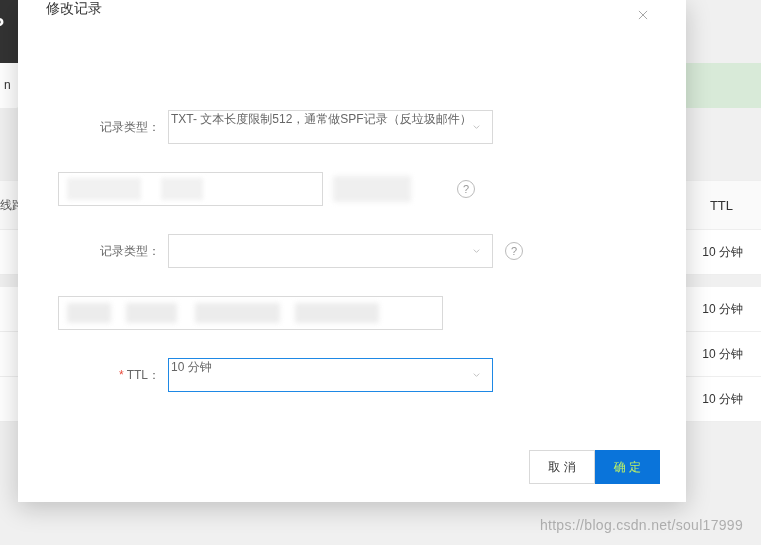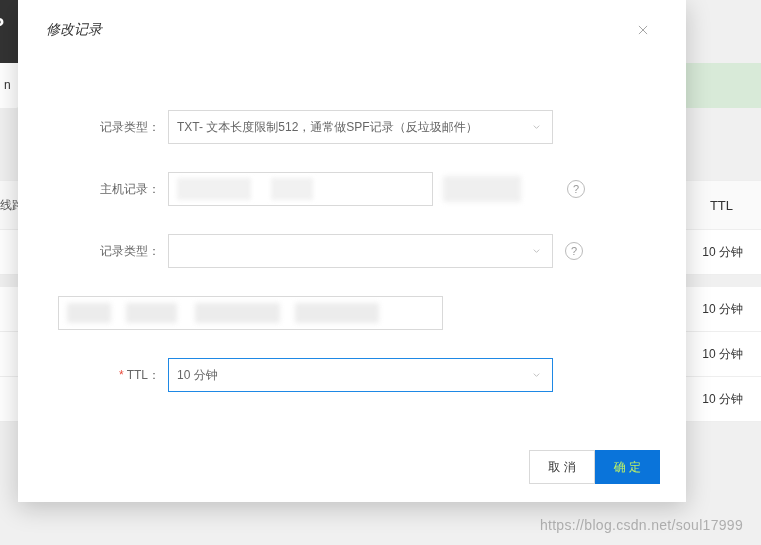--- a/index.html
+++ b/index.html
@@ -85,24 +85,22 @@
       top: 0;
       left: 18px;
       width: 668px;
       height: 502px;
       background: #fff;
       box-shadow: 0 6px 24px rgba(0,0,0,0.2);
     }
     .modal-header {
       height: 60px;
       display: flex;
-      align-items: center;
-      padding: 9px 28px;
+      padding: 0 28px;
       justify-content: space-between;
-      font-style: italic;
     }
     .modal-title {
       font-size: 14px;
       color: #333;
     }
     .close-icon {
       width: 30px;
       height: 30px;
       display: flex;
       align-items: center;
@@ -125,26 +123,25 @@
       width: 110px;
       text-align: right;
       color: #666;
       font-size: 12px;
       padding-right: 8px;
       white-space: nowrap;
     }
     .req { color: #e84b3c; margin-right: 3px; }
     .select {
       position: relative;
-      width: 385px;
+      width: 325px;
       height: 34px;
       border: 1px solid #d9d9d9;
       display: flex;
-      align-items: center;
-      padding: 0 30px 0 8px;
+      padding: 0 30px 0 2px;
       color: #666;
       font-size: 12px;
       cursor: pointer;
       overflow: hidden;
       white-space: nowrap;
       text-overflow: ellipsis;
     }
     .select.active { border-color: #1e88e5; }
     .chevron {
       position: absolute;
@@ -272,21 +269,20 @@
         <span>TXT- 文本长度限制512，通常做SPF记录（反垃圾邮件）</span>
         <span class="chevron">
           <svg viewBox="0 0 24 24" fill="none" stroke="currentColor" stroke-width="2">
               <path d="M6 9l6 6 6-6"></path>
             </svg>
         </span>
       </div>
     </div>
 
     <div class="form-row">
-      <div class="label">主机记录：</div>
       <div class="input">
         <div class="blur-content"></div>
       </div>
       <div class="suffix-blur"></div>
       <div class="help-icon">?</div>
     </div>
 
     <div class="form-row">
       <div class="label">记录类型：</div>
       <div class="select">

